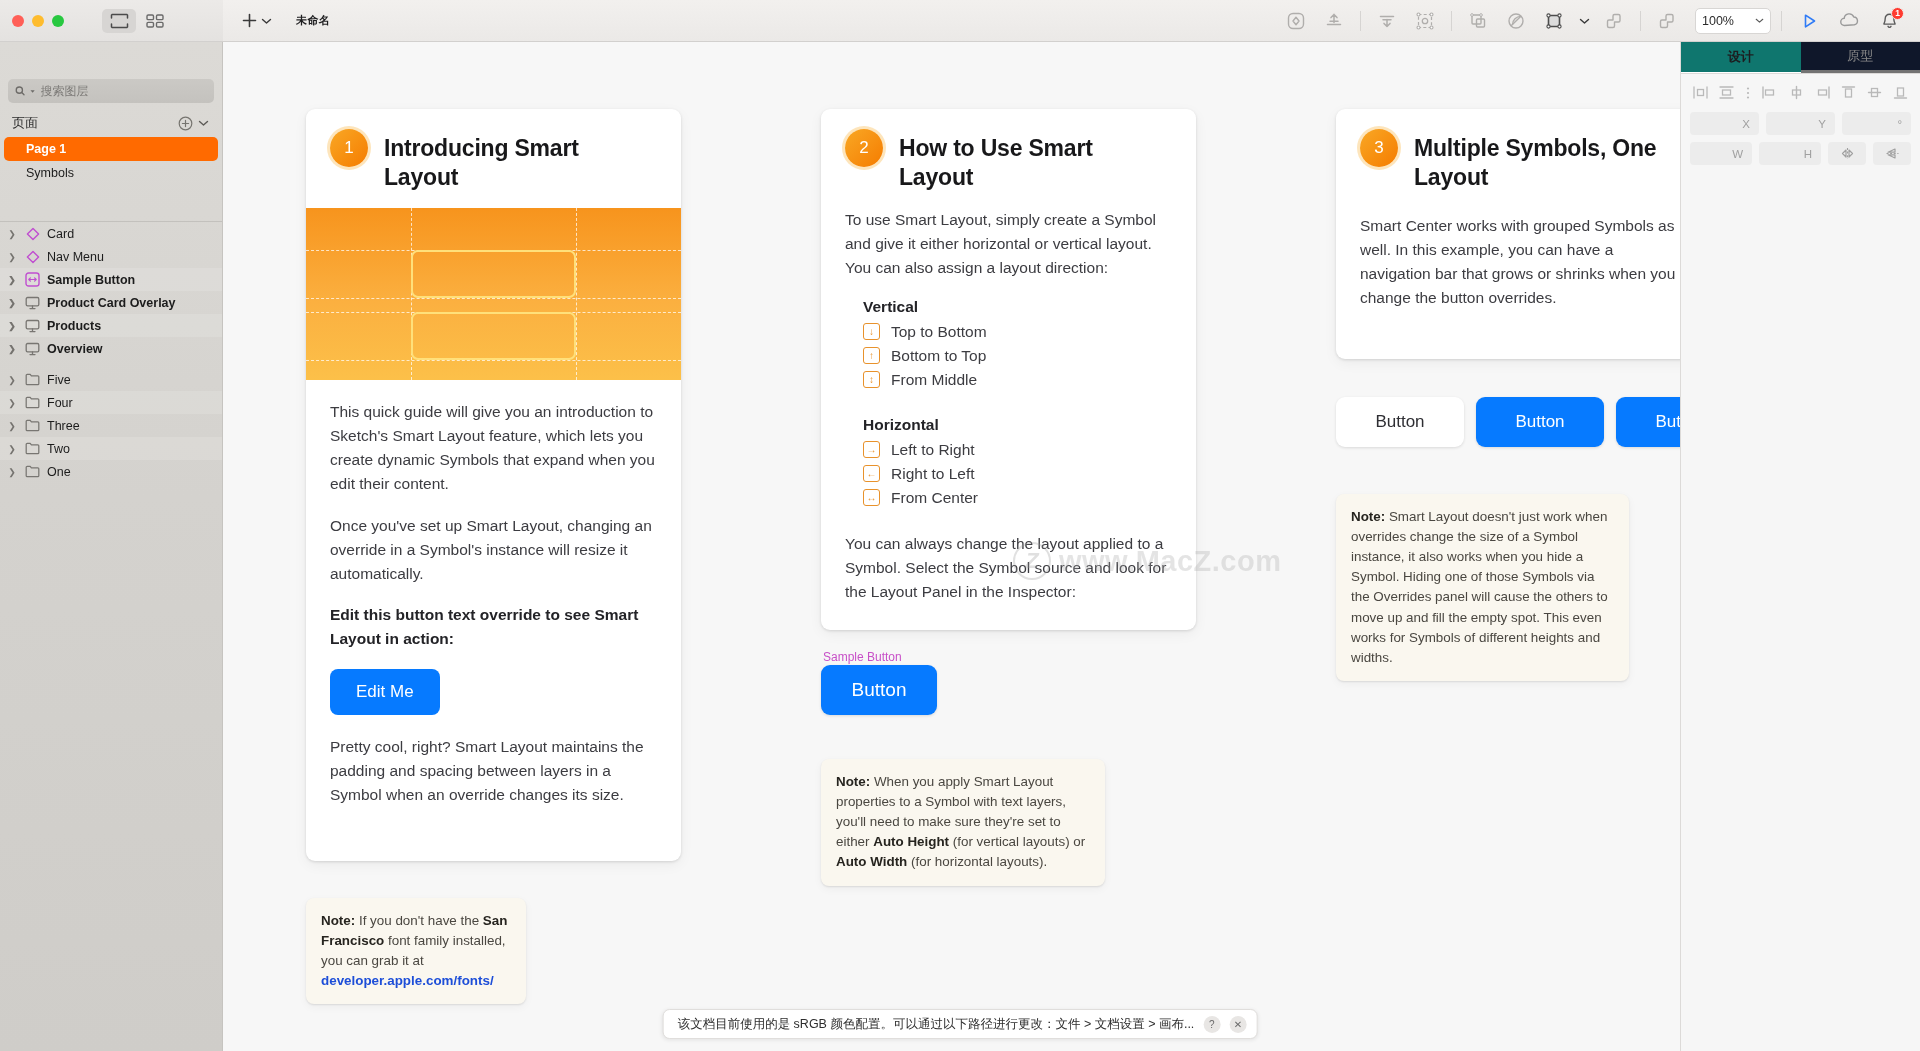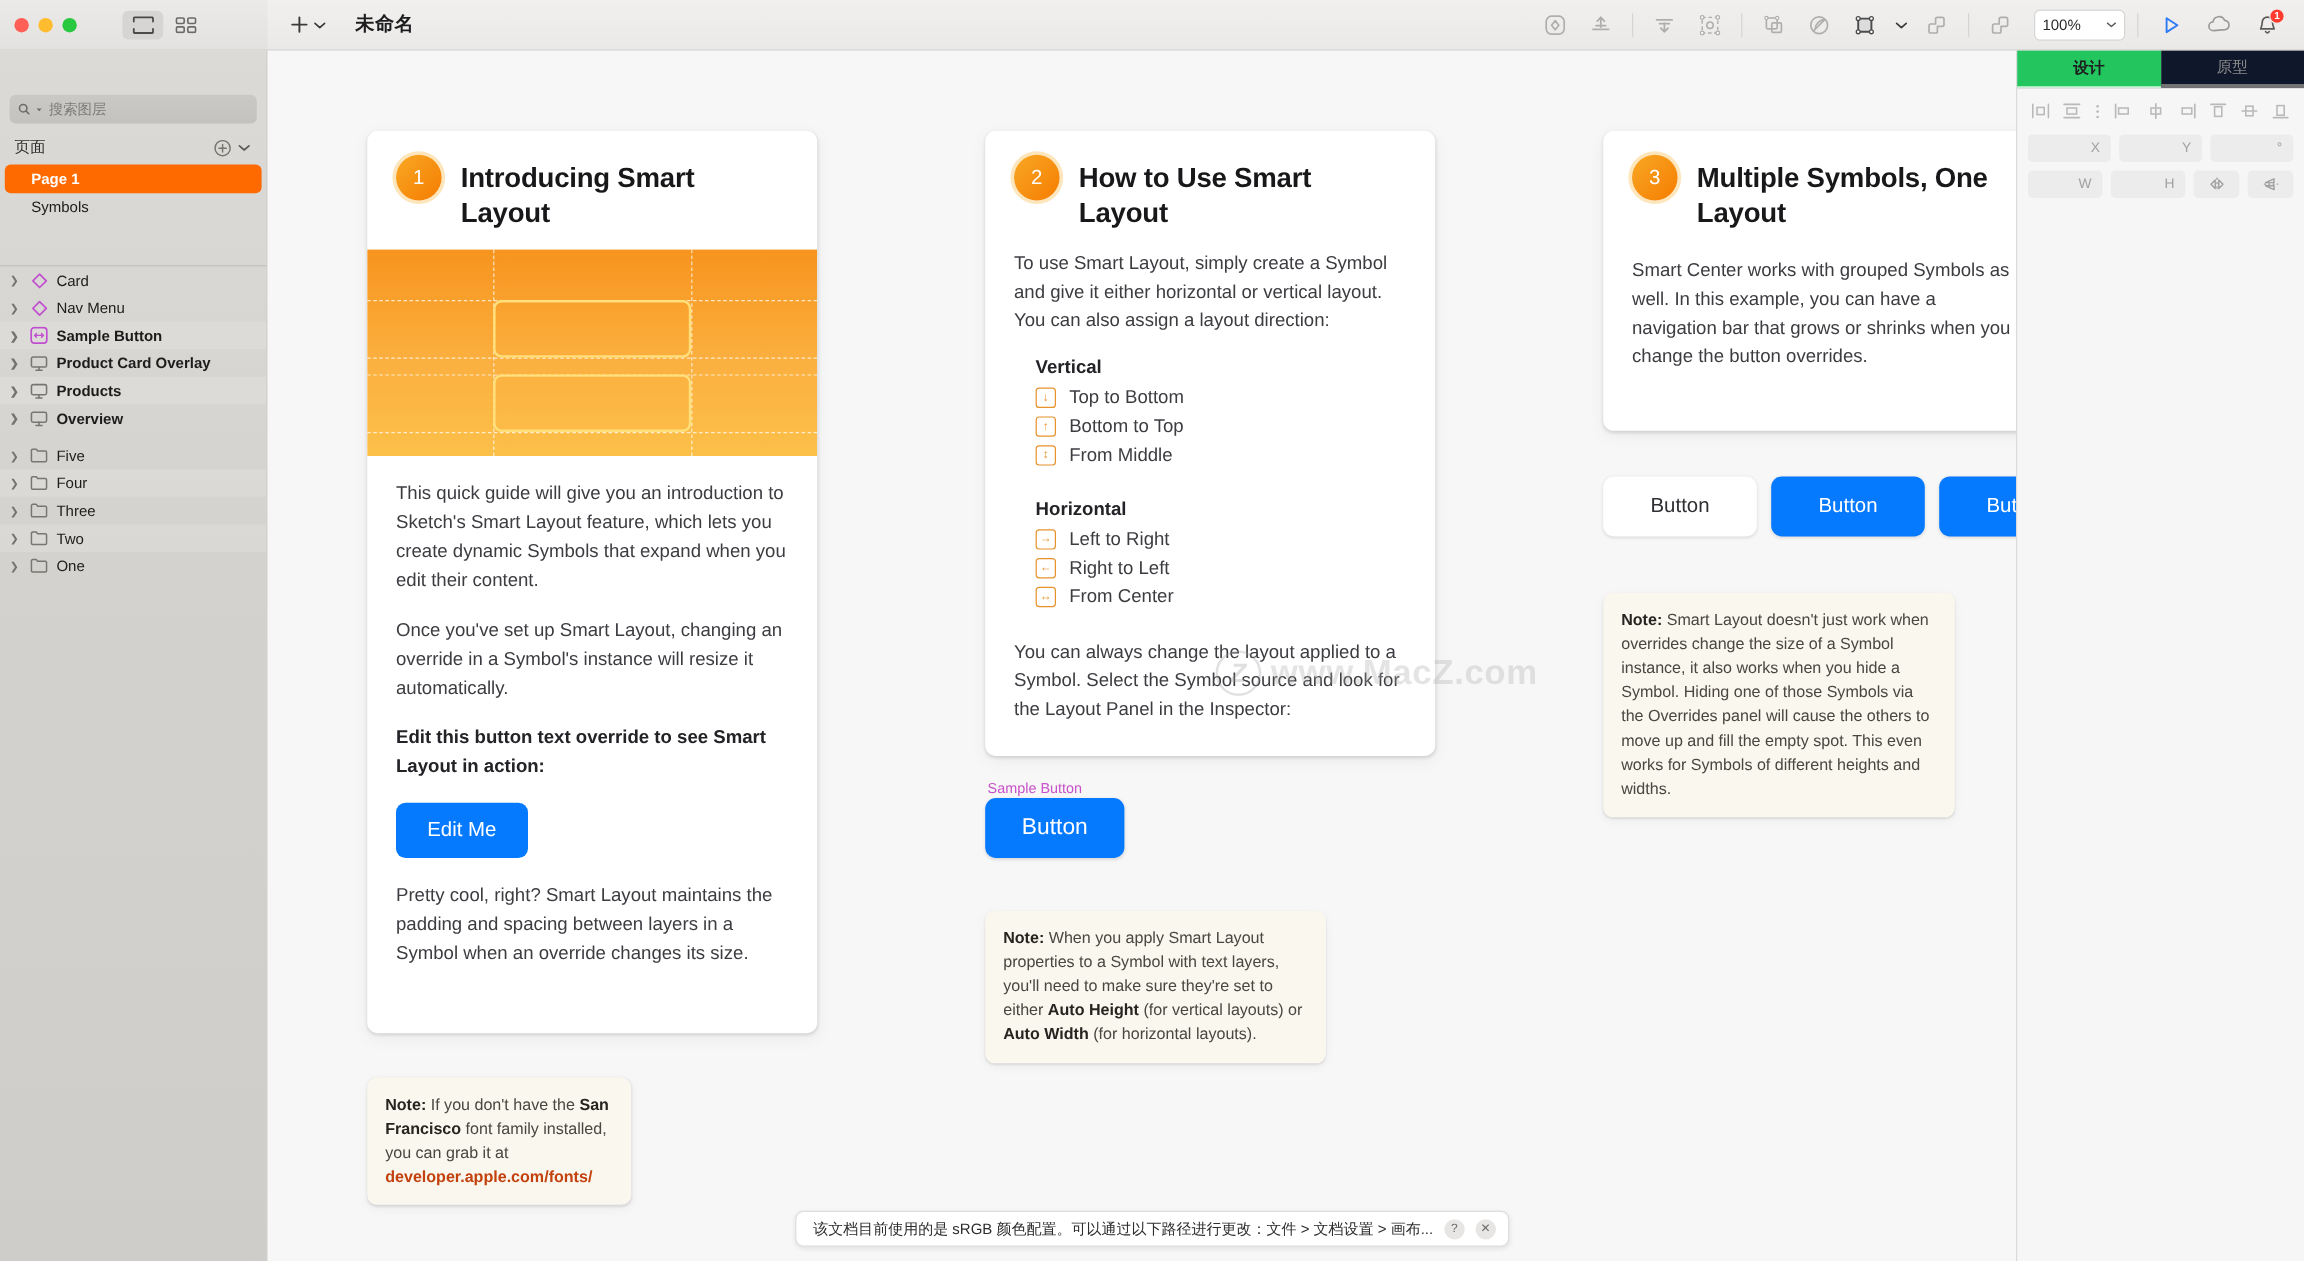--- a/index.html
+++ b/index.html
@@ -31,21 +31,21 @@
   .seg-btn {
     width: 34px; height: 24px; border-radius: 5px; display: flex;
     align-items: center; justify-content: center;
   }
   .seg-btn.active { background: #d7d5d3; }
   .tb-right {
     flex: 1; height: 100%; display: flex; align-items: center; padding: 0 14px;
     background: linear-gradient(180deg,#f2f0ee 0%,#ebe9e7 100%); gap: 6px;
   }
   .tb-plus { display: flex; align-items: center; gap: 3px; padding: 0 4px; }
-  .doc-title { font-size: 16px; color: #1d1d1f; font-weight: 600; margin-left: 14px; letter-spacing: .4px; }
+  .doc-title { font-size: 11px; color: #1d1d1f; font-weight: 600; margin-left: 14px; letter-spacing: .4px; }
   .tb-spacer { flex: 1; }
   .tb-ico {
     width: 32px; height: 28px; display: flex; align-items: center; justify-content: center;
     border-radius: 4px;
   }
   .tb-sep { width: 1px; height: 20px; background: #d6d4d2; margin: 0 4px; }
   .zoom-box {
     display: flex; align-items: center; justify-content: space-between;
     width: 76px; height: 26px; background: #fff; border: 1px solid #d8d6d4;
     border-radius: 5px; padding: 0 6px; margin-left: 6px;
@@ -159,21 +159,21 @@
   }
   .pill.white { background: #fff; color: #2e2e33; }
   .pill.blue { background: #067aff; color: #fff; }
 
   .note {
     position: absolute; background: #faf7ef; border-radius: 8px;
     padding: 13px 15px; font-size: 13.4px; line-height: 1.5; color: #4a4741;
     box-shadow: 0 1px 2px rgba(0,0,0,.10), 0 3px 10px rgba(0,0,0,.045);
   }
   .note b { color: #26241f; }
-  .note .lnk { color: #c2410c; font-weight: 700; }
+  .note .lnk { color: #1d4ed8; font-weight: 700; }
 
   .watermark {
     position: absolute; left: 790px; top: 500px; display: flex; align-items: center;
     gap: 8px; pointer-events: none; user-select: none; opacity: .30;
   }
   .wm-circle {
     width: 38px; height: 38px; border-radius: 50%; border: 2.5px solid #9a9a9a;
     display: flex; align-items: center; justify-content: center;
     font-size: 22px; font-weight: 700; color: #9a9a9a; font-style: italic;
   }
@@ -183,21 +183,21 @@
   .inspector {
     width: 240px; flex: 0 0 240px; background: #f6f6f6;
     border-left: 1px solid #dcdad8; display: flex; flex-direction: column;
   }
   .insp-tabs { display: flex; height: 32px; border-bottom: 1px solid #dcdad8; }
   .insp-tab {
     flex: 1; display: flex; align-items: center; justify-content: center;
     font-size: 13px; color: #8a8a8a; background: #0f172a;
     border-bottom: 3px solid #737373;
   }
-  .insp-tab.active { background: #22c55e; color: #1d1d1f; font-weight: 600; border-bottom: 1px solid #fff; }
+  .insp-tab.active { background: #0f766e; color: #1d1d1f; font-weight: 600; border-bottom: 1px solid #fff; }
   .align-row {
     display: flex; align-items: center; justify-content: space-between;
     padding: 9px 10px 7px 10px;
   }
   .al-ico { width: 19px; height: 19px; display: flex; align-items: center; justify-content: center; opacity: .35; }
   .fields { padding: 3px 9px; display: flex; flex-direction: column; gap: 7px; }
   .frow { display: flex; gap: 7px; }
   .fld {
     height: 23px; background: #ececec; border-radius: 4px; flex: 1;
     display: flex; align-items: center; justify-content: flex-end;

